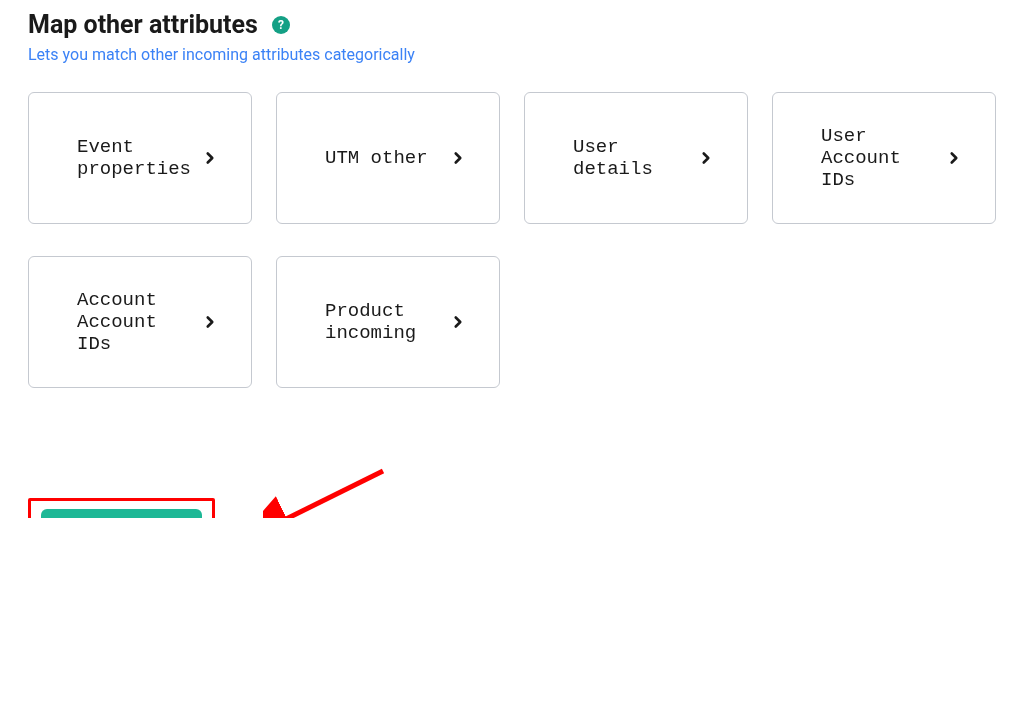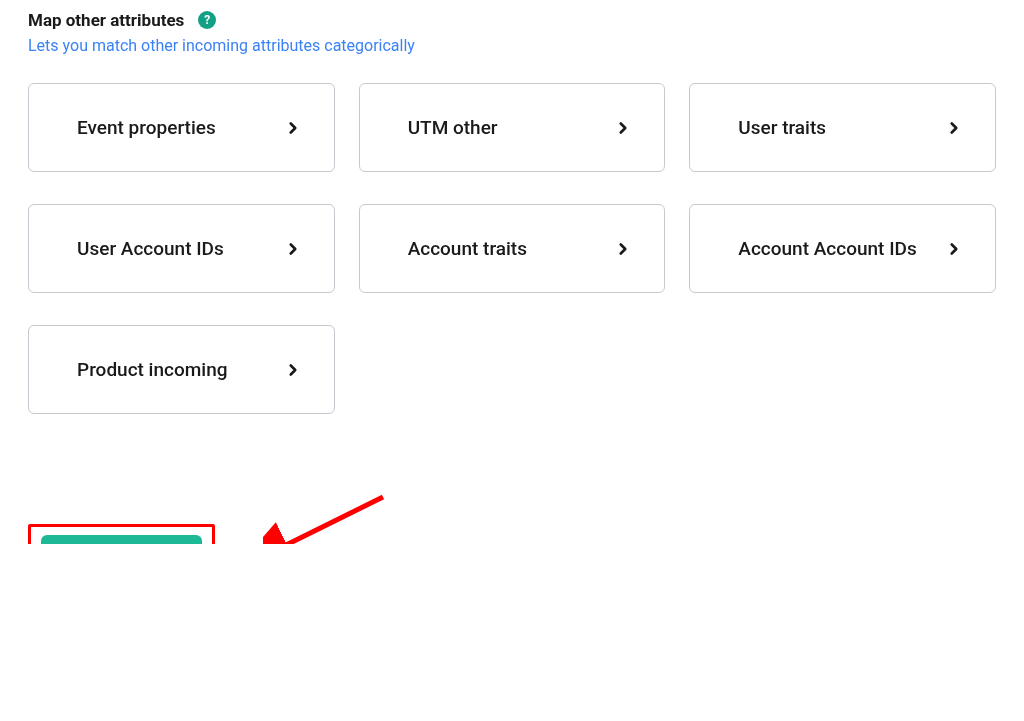--- a/index.html
+++ b/index.html
@@ -14,21 +14,21 @@
       width: 1024px;
       position: relative;
     }
     .header {
       display: flex;
       align-items: center;
       gap: 14px;
       margin-bottom: 6px;
     }
     .title {
-      font-size: 17px;
+      font-size: 25px;
       font-weight: 700;
       color: #1a1a1a;
     }
     .help-icon {
       width: 18px;
       height: 18px;
       border-radius: 50%;
       background: #14a085;
       color: #ffffff;
       display: flex;
@@ -38,23 +38,24 @@
       font-weight: 700;
       cursor: pointer;
     }
     .subtitle {
       font-size: 16px;
       color: #3b82f6;
       margin-bottom: 28px;
     }
     .cards-grid {
       display: grid;
-      grid-template-columns: 1fr 1fr 1fr;
+      grid-template-columns: 1fr 1fr 1fr 1fr;
       gap: 32px 24px;
       margin-bottom: 110px;
+      font-family: Liberation Mono, monospace;
     }
     .card {
       border: 1px solid #c5c9d0;
       border-radius: 6px;
       padding: 32px 32px 32px 48px;
       display: flex;
       align-items: center;
       justify-content: space-between;
       cursor: pointer;
       background: #ffffff;
@@ -129,37 +130,29 @@
   </div>
   <div class="card">
     <span class="card-label">UTM other</span>
     <span class="chevron">
       <svg viewBox="0 0 24 24" fill="none" stroke="currentColor" stroke-width="3.5" stroke-linecap="round" stroke-linejoin="round">
           <polyline points="9 18 15 12 9 6"></polyline>
         </svg>
     </span>
   </div>
   <div class="card">
-    <span class="card-label">User traits</span>
+    <span class="card-label">User details</span>
     <span class="chevron">
       <svg viewBox="0 0 24 24" fill="none" stroke="currentColor" stroke-width="3.5" stroke-linecap="round" stroke-linejoin="round">
           <polyline points="9 18 15 12 9 6"></polyline>
         </svg>
     </span>
   </div>
   <div class="card">
     <span class="card-label">User Account IDs</span>
-    <span class="chevron">
-      <svg viewBox="0 0 24 24" fill="none" stroke="currentColor" stroke-width="3.5" stroke-linecap="round" stroke-linejoin="round">
-          <polyline points="9 18 15 12 9 6"></polyline>
-        </svg>
-    </span>
-  </div>
-  <div class="card">
-    <span class="card-label">Account traits</span>
     <span class="chevron">
       <svg viewBox="0 0 24 24" fill="none" stroke="currentColor" stroke-width="3.5" stroke-linecap="round" stroke-linejoin="round">
           <polyline points="9 18 15 12 9 6"></polyline>
         </svg>
     </span>
   </div>
   <div class="card">
     <span class="card-label">Account Account IDs</span>
     <span class="chevron">
       <svg viewBox="0 0 24 24" fill="none" stroke="currentColor" stroke-width="3.5" stroke-linecap="round" stroke-linejoin="round">

